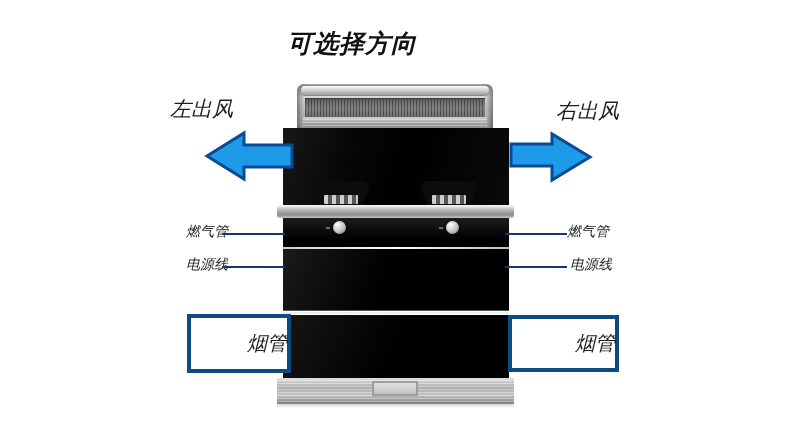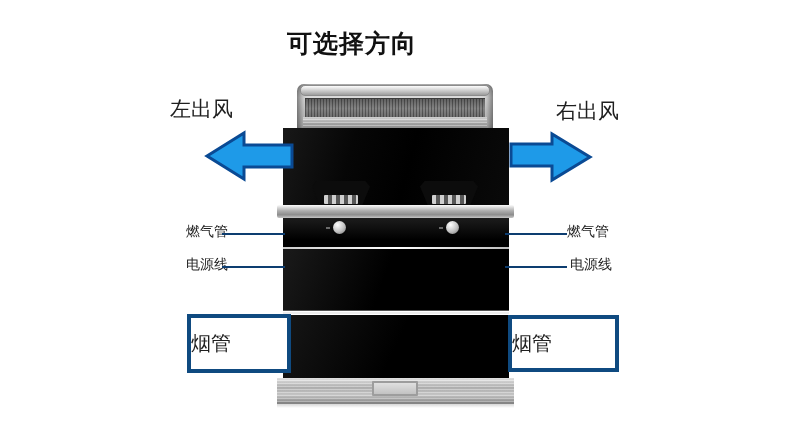--- a/index.html
+++ b/index.html
@@ -1,19 +1,20 @@
 <!DOCTYPE html>
 <html lang="zh" style="--arrow-fill: #1e9ae8; --arrow-stroke: #0a4a94; --leader-line: #0d3d70; --flue-box-border: #0f4a80; --label-text: #1f1f1f; --title-text: #111111; --background: #ffffff;"><head>
 <meta charset="utf-8">
 <style>
   html,body{margin:0;padding:0;background:var(--background,#fff);}
   .stage{
     position:relative;width:704px;height:427px;overflow:hidden;
     background:var(--background,#fff);
     font-family:"Liberation Sans","DejaVu Sans",sans-serif;
+    font-style:italic;
   }
   .title{
     position:absolute;left:0;right:0;top:27px;margin:0;
     text-align:center;font-size:25px;font-weight:700;letter-spacing:1px;
     color:var(--title-text,#111);
   }
   .label{position:absolute;font-size:14px;color:var(--label-text,#1f1f1f);white-space:nowrap;}
   .label-left-air{left:170px;top:95px;font-size:21px;}
   .label-right-air{left:556px;top:97px;font-size:21px;}
   .label-gas-left{left:140px;top:223px;width:88px;text-align:right;}
@@ -26,21 +27,21 @@
 
   .leader{position:absolute;height:2px;background:var(--leader-line,#0d3d70);z-index:2;}
   .line-gas-left{left:222px;top:233px;width:63px;}
   .line-power-left{left:222px;top:266px;width:63px;}
   .line-gas-right{left:505px;top:233px;width:62px;}
   .line-power-right{left:505px;top:266px;width:62px;}
 
   .flue-box{
     position:absolute;z-index:3;background:#fff;box-sizing:border-box;
     border:4px solid var(--flue-box-border,#0f4a80);
-    display:flex;align-items:center;justify-content:flex-start;
+    display:flex;align-items:center;justify-content:flex-end;
     font-size:20px;color:var(--label-text,#1f1f1f);
   }
   .flue-left{left:187px;top:314px;width:104px;height:59px;}
   .flue-right{left:508px;top:315px;width:111px;height:57px;}
 
   
   .appliance *{position:absolute;}
   .hood-frame{
     left:297px;top:84px;width:196px;height:45px;
     background:linear-gradient(to bottom,#bdbdbd,#dadada 30%,#aeaeae);

